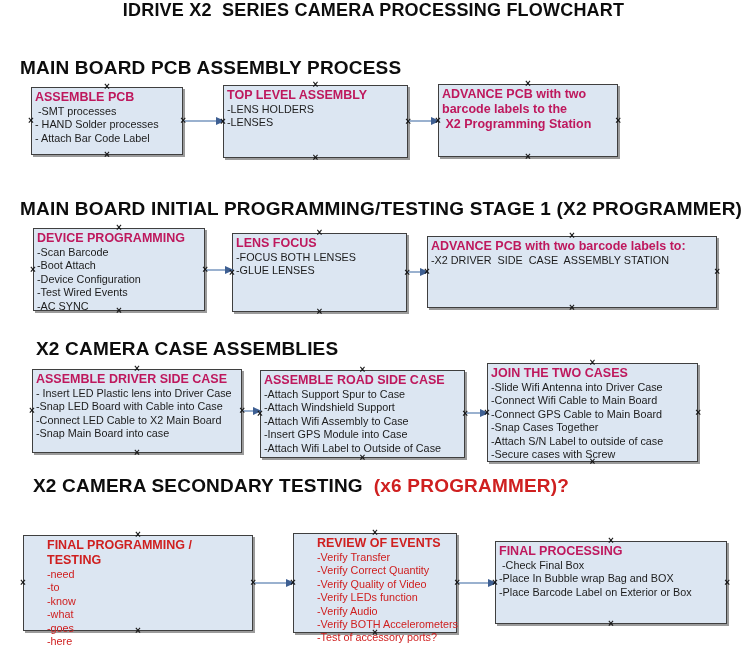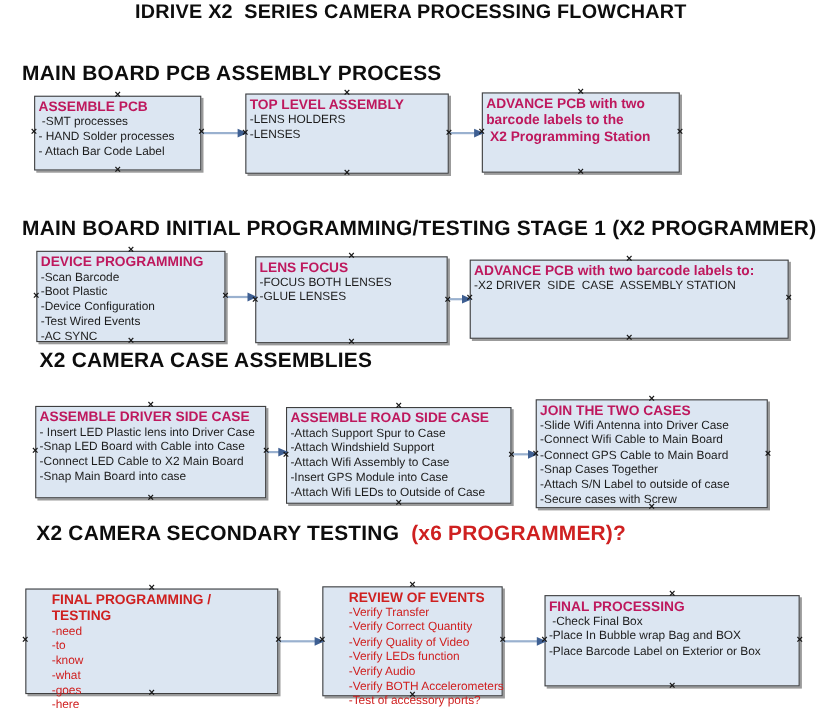--- a/index.html
+++ b/index.html
@@ -14,21 +14,21 @@
     position:absolute; top:0; left:0; width:747px; text-align:center;
     font-size:18px; font-weight:bold; letter-spacing:0.2px; white-space:pre; color:#0d0d0d;
   }
   .sec-heading {
     position:absolute; font-size:19px; font-weight:bold; letter-spacing:0.2px;
     white-space:pre; color:#0d0d0d;
   }
   .sec-heading .red-part { color:var(--red-text,#cf2020); }
   .sh1 { left:20px; top:57px; }
   .sh2 { left:20px; top:198px; }
-  .sh3 { left:36px; top:318px;text-align:center; }
+  .sh3 { left:36px; top:338px;text-align:center; }
   .sh4 { left:33px; top:475px; }
 
   .box {
     position:absolute; box-sizing:border-box;
     background:var(--box-fill,#dce6f2);
     border:1px solid var(--box-border,#3f3f3f);
     box-shadow:2px 2px 0 var(--box-shadow,#9b9b9b);
     padding:2px 3px;
   }
   .box-title {
@@ -126,21 +126,21 @@
   </div>
 
   <div class="box bD">
     <span class="handle h-t">×</span>
       <span class="handle h-b">×</span>
       <span class="handle h-l">×</span>
       <span class="handle h-r">×</span>
     <div class="box-title">DEVICE PROGRAMMING</div>
     <ul class="box-items">
         <li>-Scan Barcode</li>
-        <li>-Boot Plastic</li>
+        <li>-Boot Attach</li>
         <li>-Device Configuration</li>
         <li>-Test Wired Events</li>
         <li>-AC SYNC</li>
       </ul>
   </div>
   <div class="box bE">
     <span class="handle h-t">×</span>
       <span class="handle h-b">×</span>
       <span class="handle h-l">×</span>
       <span class="handle h-r">×</span>
@@ -178,21 +178,21 @@
     <span class="handle h-t">×</span>
       <span class="handle h-b">×</span>
       <span class="handle h-l">×</span>
       <span class="handle h-r">×</span>
     <div class="box-title">ASSEMBLE ROAD SIDE CASE</div>
     <ul class="box-items">
         <li>-Attach Support Spur to Case</li>
         <li>-Attach Windshield Support</li>
         <li>-Attach Wifi Assembly to Case</li>
         <li>-Insert GPS Module into Case</li>
-        <li>-Attach Wifi LEDs to Outside of Case</li>
+        <li>-Attach Wifi Label to Outside of Case</li>
       </ul>
   </div>
   <div class="box bI">
     <span class="handle h-t">×</span>
       <span class="handle h-b">×</span>
       <span class="handle h-l">×</span>
       <span class="handle h-r">×</span>
     <div class="box-title">JOIN THE TWO CASES</div>
     <ul class="box-items">
         <li>-Slide Wifi Antenna into Driver Case</li>

